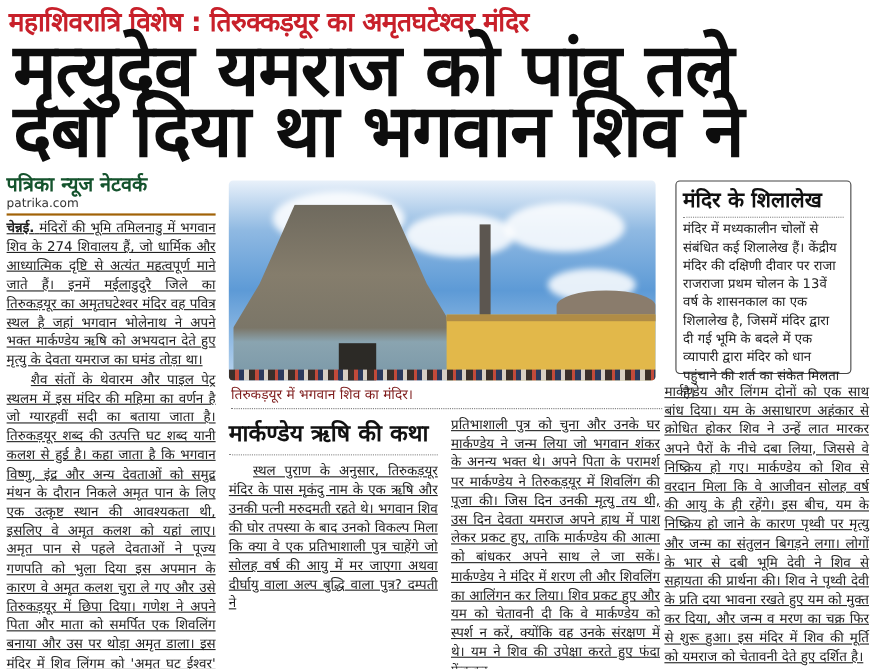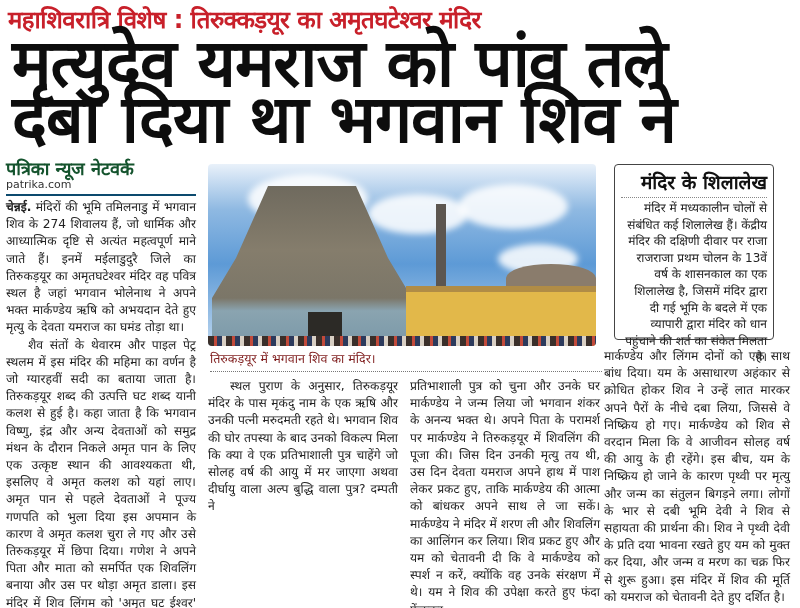--- a/index.html
+++ b/index.html
@@ -17,24 +17,24 @@
   .headline {
     position: absolute; left: 12px; top: 36px; width: 790px;
     font-size: 66px; font-weight: bold; color: #0d0d0d;
     line-height: 56px; letter-spacing: -1px;
   }
   .headline div { white-space: nowrap; }
   .col {
     position: absolute; font-size: 12.2px; line-height: 17.2px;
     text-align: justify; color: #222;
   }
-  .col p { margin: 0; text-indent: 0; }
+  .col p { margin: 0; text-indent: 0; text-decoration: underline; }
   .col p.indent { text-indent: 22px; }
   .byline { font-weight: bold; font-size: 18px; line-height: 18px; color: #14532d; }
-  .site { font-size: 11px; color: #333; line-height: 14px; border-bottom: 2px solid #0c4a6e; padding-bottom: 2px; margin-bottom: 3px; }
+  .site { font-size: 11px; color: #333; line-height: 14px; border-bottom: 2px solid #a16207; padding-bottom: 2px; margin-bottom: 3px; }
   .dateline { font-weight: bold; }
   .photo {
     position: absolute; left: 208px; top: 164px; width: 388px; height: 182px;
     border-radius: 4px; overflow: hidden;
     background: linear-gradient(180deg, #e9f1fa 0%, #8fb9e2 25%, #5d9ad6 55%, #bcd6ef 100%);
   }
   .cloud { position: absolute; background: rgba(255,255,255,0.85); border-radius: 50%; filter: blur(3px); }
   .tower {
     position: absolute; left: 4px; bottom: 0; width: 200px; height: 160px;
     background: linear-gradient(180deg, #6f6a5e 0%, #857d6c 40%, #7b7668 70%, #8aa4b0 78%, #7a98a8 100%);
@@ -56,21 +56,20 @@
   }
   .subhead {
     font-size: 21px; font-weight: bold; line-height: 25px; color: #111;
     margin: 4px 0 6px 0; padding-bottom: 6px; border-bottom: 1px dotted #888;
     text-align: left;
   }
   .box {
     position: absolute; left: 614px; top: 164px; width: 160px; height: 176px;
     border: 1.5px solid #444; border-radius: 4px; padding: 5px 6px;
     box-sizing: border-box;
-    text-align: right;
   }
   .box-title {
     font-size: 19px; font-weight: bold; color: #111; line-height: 24px;
     padding-bottom: 3px; border-bottom: 1px dotted #888; margin-bottom: 2px;
   }
   .box-body { font-size: 12px; line-height: 16.6px; color: #222; }
 </style>
 </head>
 <body>
 
@@ -96,20 +95,21 @@
   <div class="tower"></div>
   <div class="gate"></div>
   <div class="pillar"></div>
   <div class="dome"></div>
   <div class="wall"></div>
   <div class="crowd"></div>
 </div>
 <div class="caption">तिरुकड़यूर में भगवान शिव का मंदिर।</div>
 
 <div class="col" style="left:208px; top:378px; width:190px;">
+  <div class="subhead">मार्कण्डेय ऋषि की कथा</div>
   <p class="indent">स्थल पुराण के अनुसार, तिरुकड़यूर मंदिर के पास मृकंदु नाम के एक ऋषि और उनकी पत्नी मरुदमती रहते थे। भगवान शिव की घोर तपस्या के बाद उनको विकल्प मिला कि क्या वे एक प्रतिभाशाली पुत्र चाहेंगे जो सोलह वर्ष की आयु में मर जाएगा अथवा दीर्घायु वाला अल्प बुद्धि वाला पुत्र? दम्पती ने</p>
 </div>
 
 <div class="col" style="left:410px; top:378px; width:190px;">
   <p>प्रतिभाशाली पुत्र को चुना और उनके घर मार्कण्डेय ने जन्म लिया जो भगवान शंकर के अनन्य भक्त थे। अपने पिता के परामर्श पर मार्कण्डेय ने तिरुकड़यूर में शिवलिंग की पूजा की। जिस दिन उनकी मृत्यु तय थी, उस दिन देवता यमराज अपने हाथ में पाश लेकर प्रकट हुए, ताकि मार्कण्डेय की आत्मा को बांधकर अपने साथ ले जा सकें। मार्कण्डेय ने मंदिर में शरण ली और शिवलिंग का आलिंगन कर लिया। शिव प्रकट हुए और यम को चेतावनी दी कि वे मार्कण्डेय को स्पर्श न करें, क्योंकि वह उनके संरक्षण में थे। यम ने शिव की उपेक्षा करते हुए फंदा फेंककर</p>
 </div>
 
 <div class="box">
   <div class="box-title">मंदिर के शिलालेख</div>
   <div class="box-body">मंदिर में मध्यकालीन चोलों से संबंधित कई शिलालेख हैं। केंद्रीय मंदिर की दक्षिणी दीवार पर राजा राजराजा प्रथम चोलन के 13वें वर्ष के शासनकाल का एक शिलालेख है, जिसमें मंदिर द्वारा दी गई भूमि के बदले में एक व्यापारी द्वारा मंदिर को धान पहुंचाने की शर्त का संकेत मिलता है।</div>

